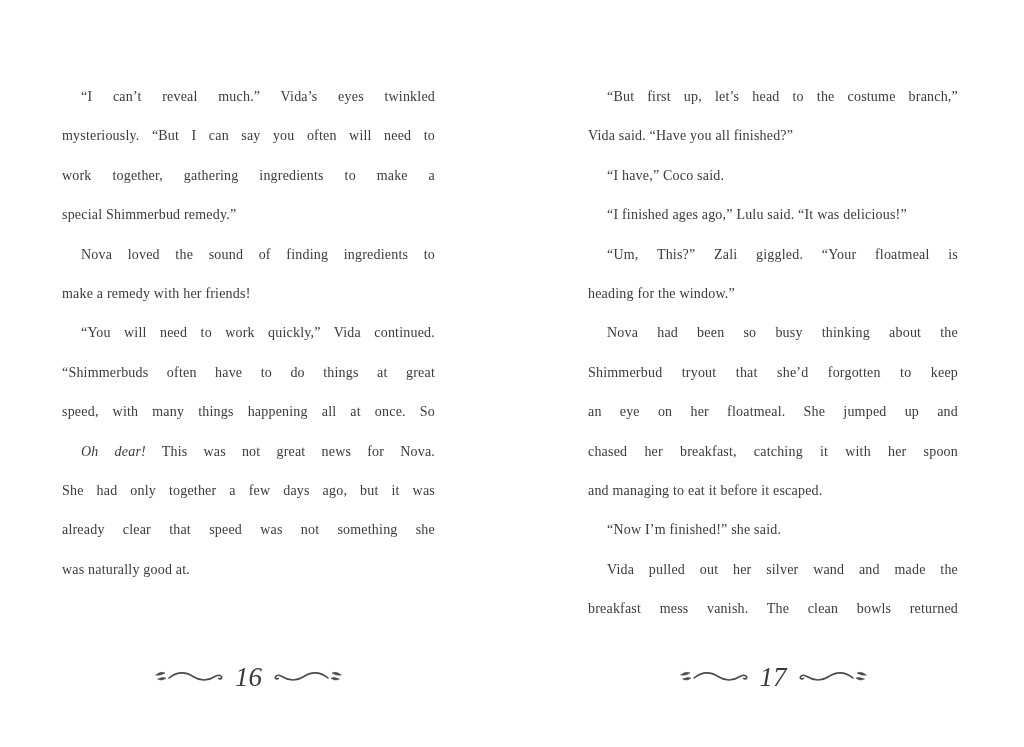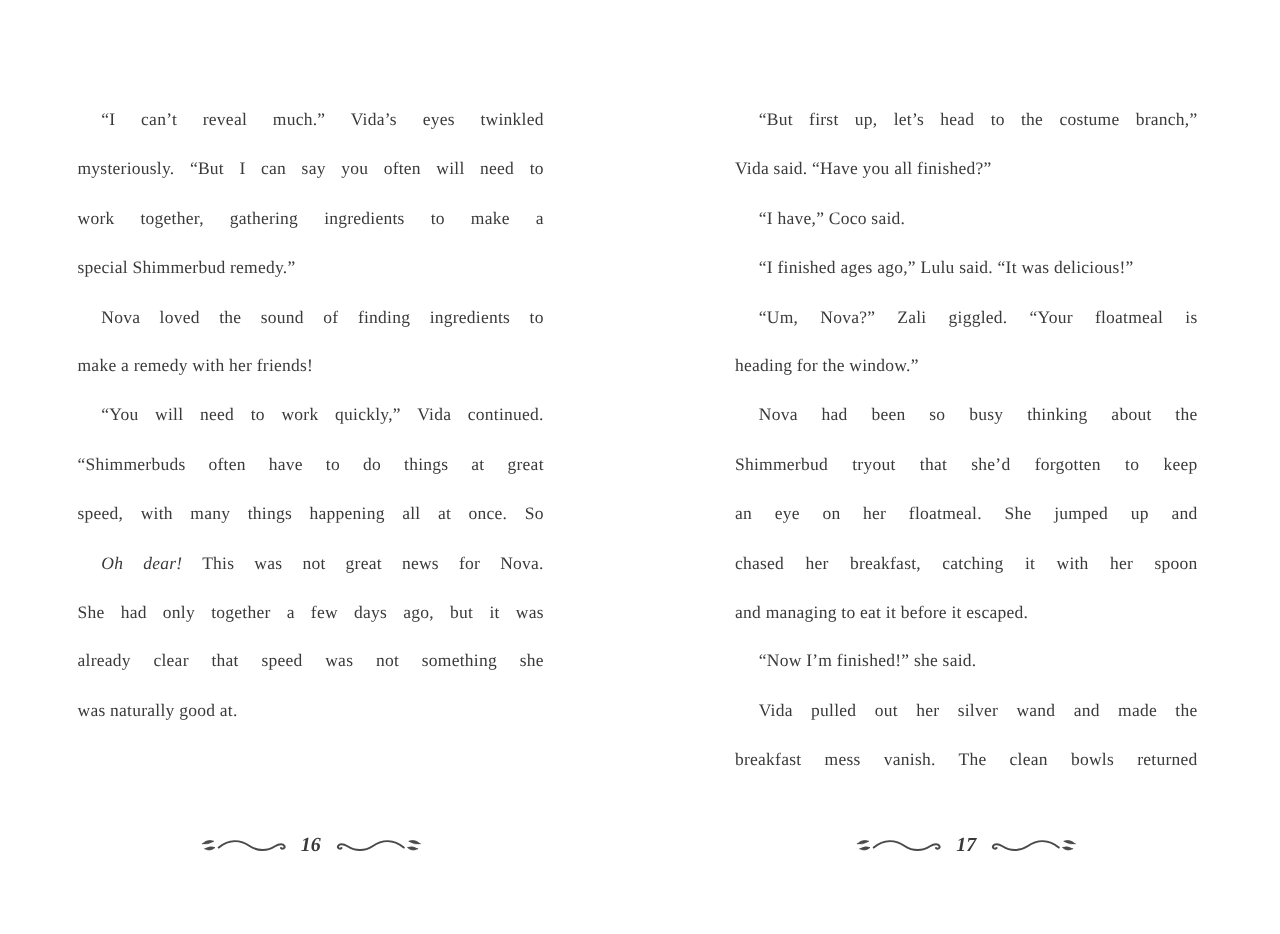--- a/index.html
+++ b/index.html
@@ -45,22 +45,22 @@
     display: flex;
     align-items: center;
     justify-content: center;
     gap: 9px;
   }
   #footer-left  { left: 62px;  width: 373px; }
   #footer-right { left: 588px; width: 370px; }
 
   .page-number {
     font-style: italic;
-    font-weight: bold;
-    font-size: 16px;
+    font-weight: normal;
+    font-size: 27px;
     color: #3a3a3a;
     line-height: 1;
     padding: 0 2px;
   }
   .flourish { display: block; }
   .flourish.mirror { transform: scaleX(-1); }
 </style>
 </head>
 <body>
 
@@ -78,21 +78,21 @@
     <div class="line j">She had only together a few days ago, but it was</div>
     <div class="line j">already clear that speed was not something she</div>
     <div class="line">was naturally good at.</div>
   </div>
 
 <div class="column" id="col-right">
     <div class="line j ind">“But first up, let’s head to the costume branch,”</div>
     <div class="line">Vida said. “Have you all finished?”</div>
     <div class="line ind">“I have,” Coco said.</div>
     <div class="line ind">“I finished ages ago,” Lulu said. “It was delicious!”</div>
-    <div class="line j ind">“Um, Nova?” Zali giggled. “Your floatmeal is</div>
+    <div class="line j ind">“Um, This?” Zali giggled. “Your floatmeal is</div>
     <div class="line">heading for the window.”</div>
     <div class="line j ind">Nova had been so busy thinking about the</div>
     <div class="line j">Shimmerbud tryout that she’d forgotten to keep</div>
     <div class="line j">an eye on her floatmeal. She jumped up and</div>
     <div class="line j">chased her breakfast, catching it with her spoon</div>
     <div class="line">and managing to eat it before it escaped.</div>
     <div class="line ind">“Now I’m finished!” she said.</div>
     <div class="line j ind">Vida pulled out her silver wand and made the</div>
     <div class="line j">breakfast mess vanish. The clean bowls returned</div>
   </div>

